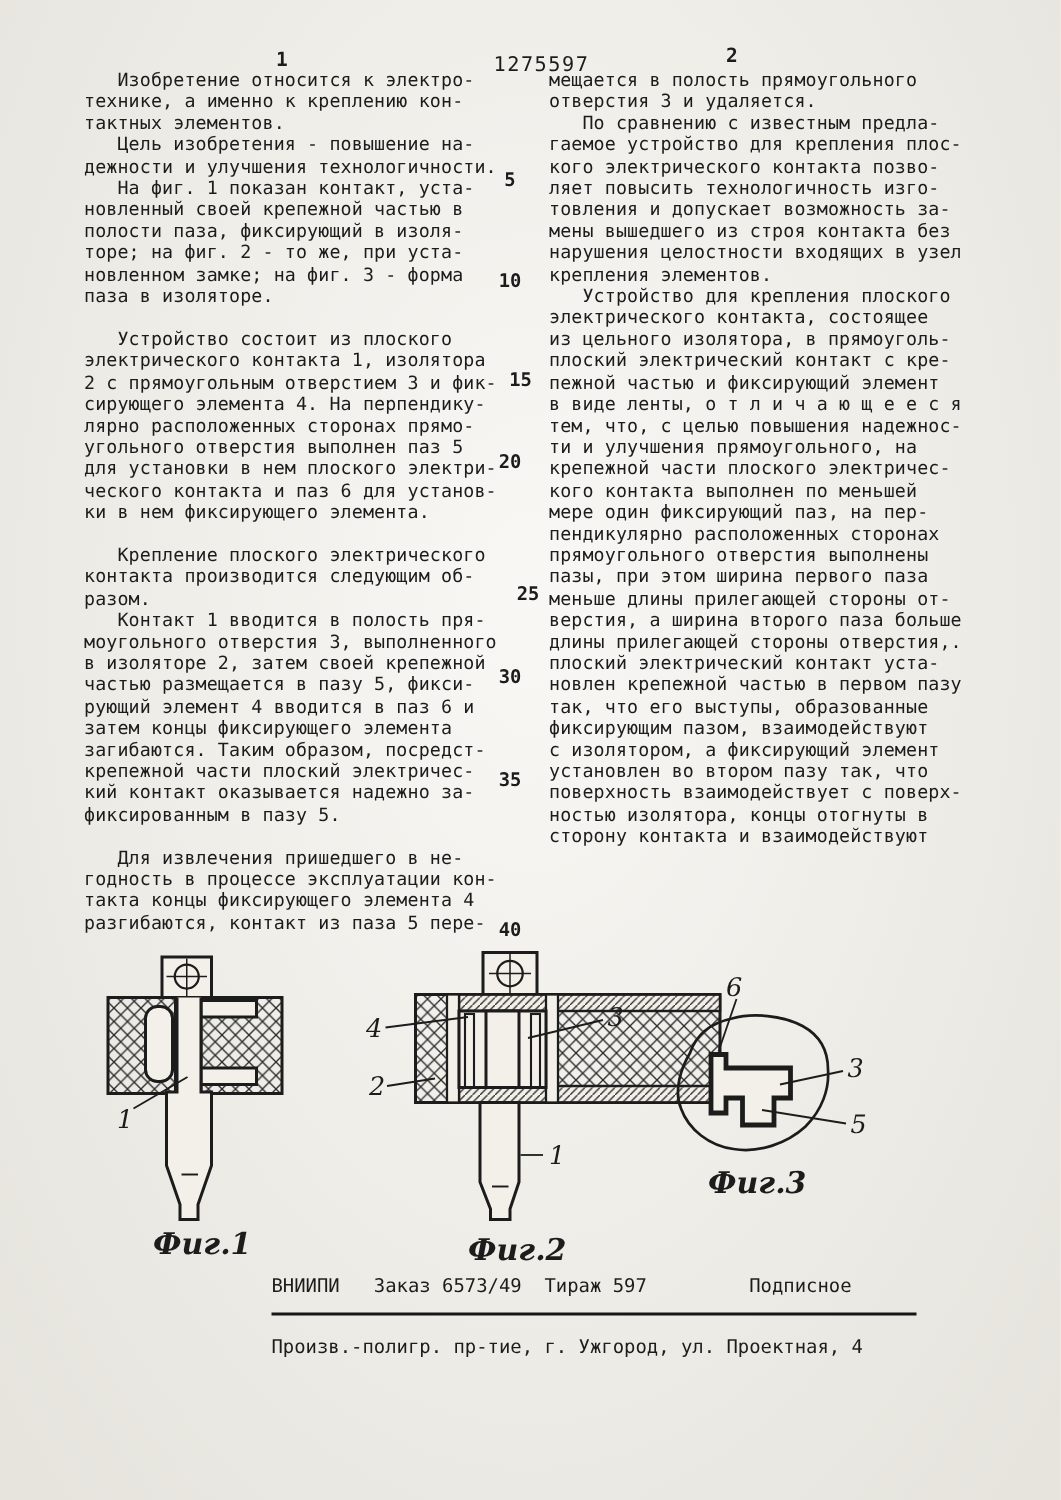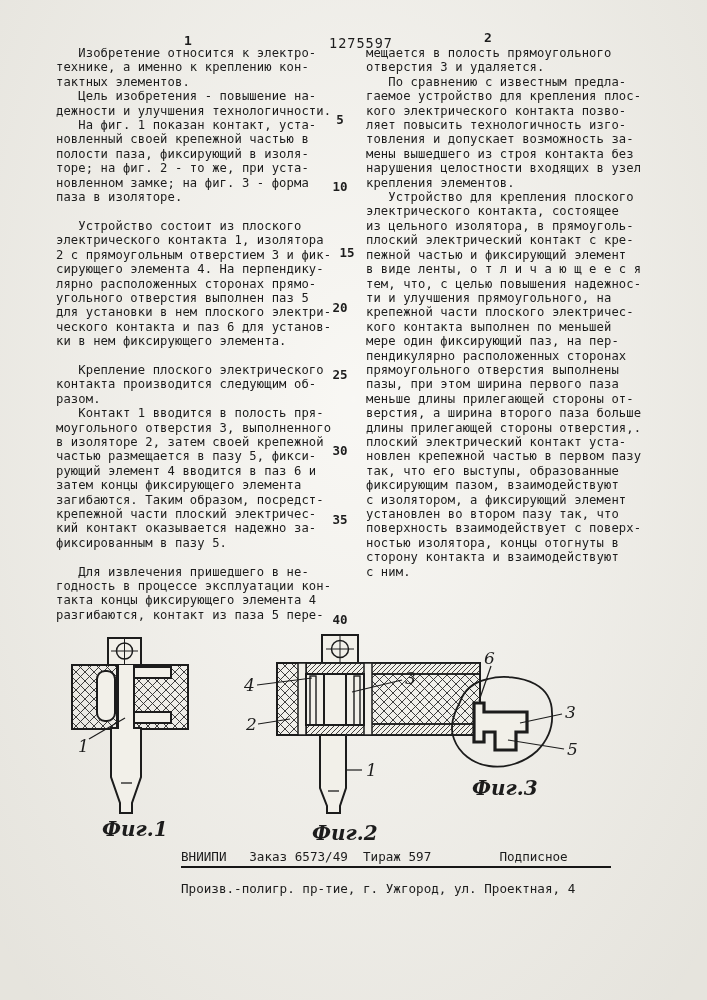--- a/index.html
+++ b/index.html
@@ -18,31 +18,31 @@
   #left-col  { left:56px;  top:46px; width:300px; }
   #right-col { left:366px; top:46px; width:300px; }
   .pagenum { font-size:13px; font-weight:bold; }
   #patent-number { left:329px; top:35px; font-size:13.5px; letter-spacing:1px; }
   #colnum-left  { left:184px; top:33px; }
   #colnum-right { left:484px; top:30px; }
   #gutter { left:326px; top:0; width:28px; }
   #gutter .ln { position:absolute; width:28px; text-align:center; font-size:12.5px; font-weight:bold; }
   #gutter .ln:nth-child(1){ top:112px; } #gutter .ln:nth-child(2){ top:179px; }
   #gutter .ln:nth-child(3){ top:245px;margin-left:7px; } #gutter .ln:nth-child(4){ top:300px; }
-  #gutter .ln:nth-child(5){ top:367px; } #gutter .ln:nth-child(6){ top:443px; }
+  #gutter .ln:nth-child(5){ top:388px;margin-left:12px; } #gutter .ln:nth-child(6){ top:443px; }
   #gutter .ln:nth-child(7){ top:512px; } #gutter .ln:nth-child(8){ top:612px; }
   .claims-heading {
     white-space:pre; font-size:12.4px; line-height:15px;
     letter-spacing:3.5px; word-spacing:9px;
     margin:9px 0 12px 8px;
   }
   svg text.ref { font-family:"DejaVu Serif", serif; font-style:italic; font-size:17px; fill:#1c1c1c; }
   svg text.cap { font-family:"DejaVu Serif", serif; font-style:italic; font-size:20px; font-weight:bold; fill:#1c1c1c; }
   #footer { left:181px; top:849px; width:430px; font-size:12.6px; }
-  #footer .f1 { white-space:pre; padding-bottom:2px; border-bottom:2px solid #161616; }
+  #footer .f1 { white-space:pre; padding-bottom:11px; border-bottom:2px solid #161616; }
   #footer .f2 { white-space:pre; padding-top:13px; }
 </style>
 </head>
 <body>
 
 <div class="abs pagenum" id="colnum-left">1</div>
 <div class="abs" id="patent-number">1275597</div>
 <div class="abs pagenum" id="colnum-right">2</div>
 
 <div class="abs" id="gutter">
@@ -132,21 +132,20 @@
       <div class="tl">длины прилегающей стороны отверстия,.</div>
       <div class="tl">плоский электрический контакт уста-</div>
       <div class="tl">новлен крепежной частью в первом пазу</div>
       <div class="tl">так, что его выступы, образованные</div>
       <div class="tl">фиксирующим пазом, взаимодействуют</div>
       <div class="tl">с изолятором, а фиксирующий элемент</div>
       <div class="tl">установлен во втором пазу так, что</div>
       <div class="tl">поверхность взаимодействует с поверх-</div>
       <div class="tl">ностью изолятора, концы отогнуты в</div>
       <div class="tl">сторону контакта и взаимодействуют</div>
-      <div class="tl">с ним.</div>
     </div>
 </div>
 
 <svg class="abs" style="left:58px; top:636px;" width="180" height="225" viewBox="0 0 180 225">
   <defs>
     <pattern id="xh1" width="9" height="9" patternUnits="userSpaceOnUse">
       <path d="M0,9 L9,0 M0,0 L9,9" stroke="#2a2a2a" stroke-width="0.9" fill="none"></path>
     </pattern>
   </defs>
   <g stroke="#1c1c1c" fill="none">

